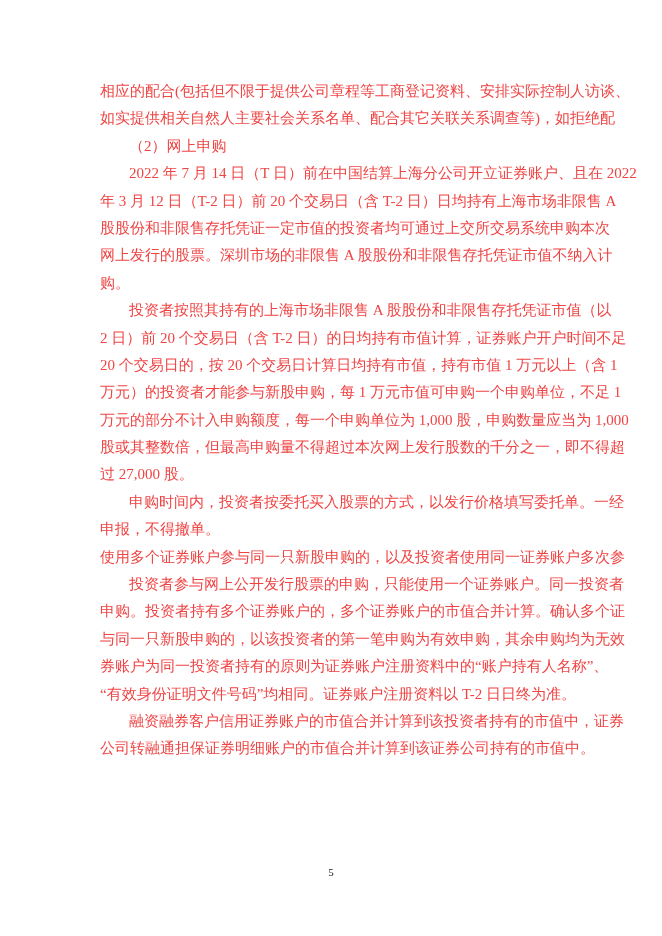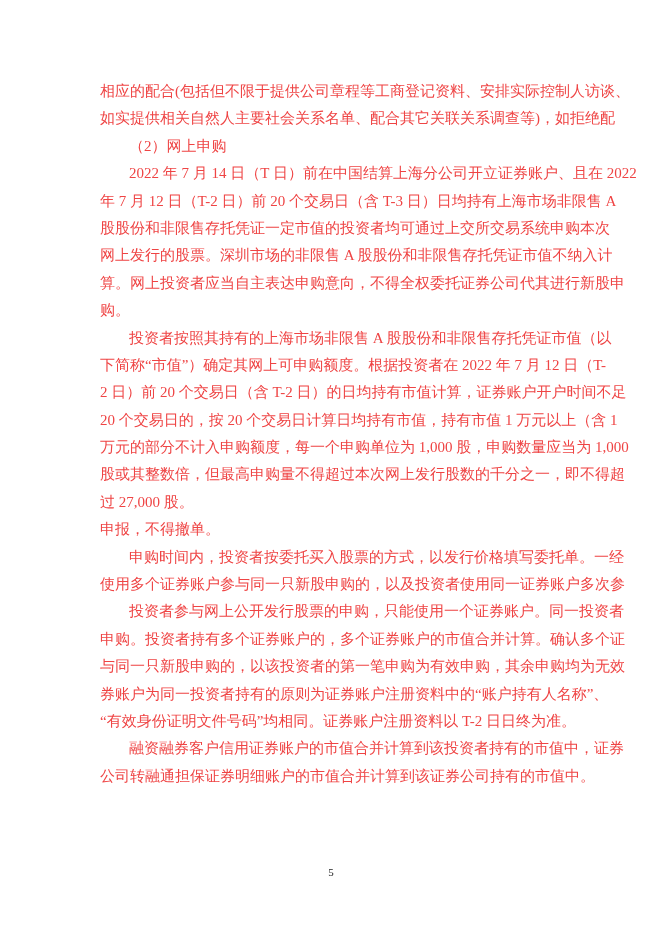--- a/index.html
+++ b/index.html
@@ -27,40 +27,39 @@
     <span class="line">相应的配合(包括但不限于提供公司章程等工商登记资料、安排实际控制人访谈、</span>
     <span class="line">如实提供相关自然人主要社会关系名单、配合其它关联关系调查等)，如拒绝配</span>
   </div>
 
   <div>
     <span class="line last indent">（2）网上申购</span>
   </div>
 
   <div>
     <span class="line indent">2022 年 7 月 14 日（T 日）前在中国结算上海分公司开立证券账户、且在 2022</span>
-    <span class="line">年 7 月 12 日（T-2 日）前 20 个交易日（含 T-3 日）日均持有上海市场非限售 A</span>
+    <span class="line">年 3 月 12 日（T-2 日）前 20 个交易日（含 T-2 日）日均持有上海市场非限售 A</span>
     <span class="line">股股份和非限售存托凭证一定市值的投资者均可通过上交所交易系统申购本次</span>
     <span class="line">网上发行的股票。深圳市场的非限售 A 股股份和非限售存托凭证市值不纳入计</span>
-    <span class="line">算。网上投资者应当自主表达申购意向，不得全权委托证券公司代其进行新股申</span>
     <span class="line last">购。</span>
   </div>
 
   <div>
     <span class="line indent">投资者按照其持有的上海市场非限售 A 股股份和非限售存托凭证市值（以</span>
-    <span class="line">下简称“市值”）确定其网上可申购额度。根据投资者在 2022 年 7 月 12 日（T-</span>
     <span class="line">2 日）前 20 个交易日（含 T-2 日）的日均持有市值计算，证券账户开户时间不足</span>
     <span class="line">20 个交易日的，按 20 个交易日计算日均持有市值，持有市值 1 万元以上（含 1</span>
+    <span class="line">万元）的投资者才能参与新股申购，每 1 万元市值可申购一个申购单位，不足 1</span>
     <span class="line">万元的部分不计入申购额度，每一个申购单位为 1,000 股，申购数量应当为 1,000</span>
     <span class="line">股或其整数倍，但最高申购量不得超过本次网上发行股数的千分之一，即不得超</span>
     <span class="line last">过 27,000 股。</span>
   </div>
 
   <div>
+    <span class="line indent">申购时间内，投资者按委托买入股票的方式，以发行价格填写委托单。一经</span>
     <span class="line last">申报，不得撤单。</span>
-    <span class="line indent">申购时间内，投资者按委托买入股票的方式，以发行价格填写委托单。一经</span>
   </div>
 
   <div>
     <span class="line">使用多个证券账户参与同一只新股申购的，以及投资者使用同一证券账户多次参</span>
     <span class="line indent">投资者参与网上公开发行股票的申购，只能使用一个证券账户。同一投资者</span>
     <span class="line">申购。投资者持有多个证券账户的，多个证券账户的市值合并计算。确认多个证</span>
     <span class="line">与同一只新股申购的，以该投资者的第一笔申购为有效申购，其余申购均为无效</span>
     <span class="line">券账户为同一投资者持有的原则为证券账户注册资料中的“账户持有人名称”、</span>
     <span class="line last">“有效身份证明文件号码”均相同。证券账户注册资料以 T-2 日日终为准。</span>
   </div>

